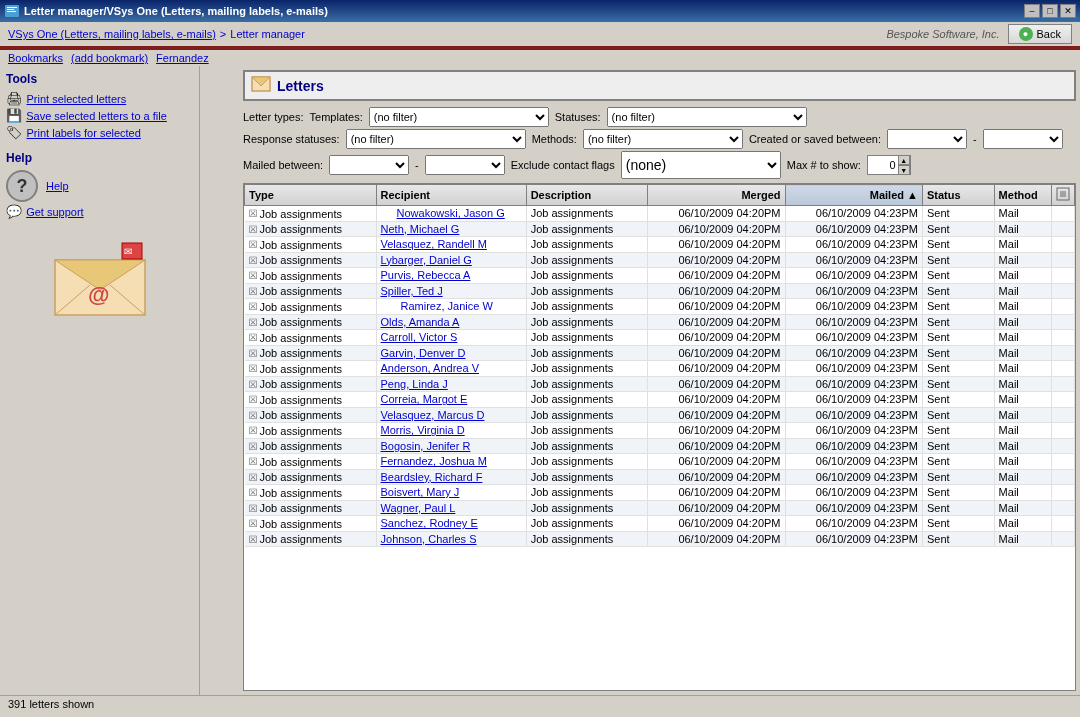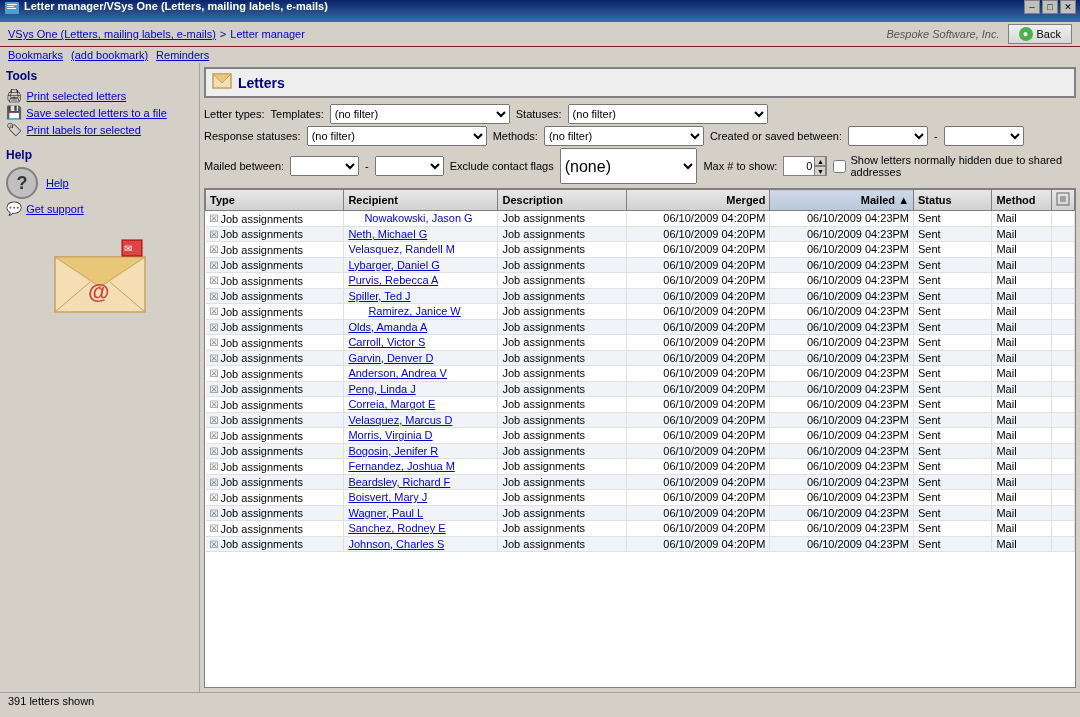--- a/index.html
+++ b/index.html
@@ -11,21 +11,21 @@
       height: 717px;
       overflow: hidden;
     }
 
     
     .title-bar {
       background: linear-gradient(to bottom, #0a246a, #3a6ea5);
       color: white;
       height: 22px;
       display: flex;
-      align-items: flex-start;
+      align-items: center;
       padding: 0 4px;
       user-select: none;
     }
     .title-bar-icon {
       width: 16px;
       height: 16px;
       margin-right: 4px;
     }
     .title-bar-text {
       flex: 1;
@@ -95,20 +95,21 @@
     .bookmark-bar a {
       color: #0000cc;
       text-decoration: underline;
       cursor: pointer;
     }
 
     
     .main-content {
       display: flex;
       height: calc(717px - 22px - 22px - 22px - 22px);
+      gap: 39px;
     }
 
     
     .sidebar {
       width: 200px;
       background: #d4d0c8;
       padding: 6px;
       border-right: 1px solid #a0a0a0;
       flex-shrink: 0;
     }
@@ -312,39 +313,39 @@
     </svg>
   </span>
   <span class="title-bar-text">Letter manager/VSys One (Letters, mailing labels, e-mails)</span>
   <div class="title-bar-buttons">
     <button class="title-btn">–</button>
     <button class="title-btn">□</button>
     <button class="title-btn close">✕</button>
   </div>
 </div>
 
-<div style="display:flex; align-items:center; justify-content:space-between; background:#d4d0c8; padding:2px 8px; border-bottom:1px solid #7f1d1d;">
+<div style="display:flex; align-items:center; justify-content:space-between; background:#d4d0c8; padding:2px 8px; border-bottom:4px solid #7f1d1d;">
   <div class="breadcrumb">
     <a>VSys One (Letters, mailing labels, e-mails)</a>
     <span>&gt;</span>
     <span>Letter manager</span>
   </div>
   <div style="display:flex; align-items:center; gap:8px;">
     <span style="font-size:11px;color:#555;font-style:italic;">Bespoke Software, Inc.</span>
     <button class="back-btn">
       <span class="back-btn-icon">●</span>
       <span>Back</span>
     </button>
   </div>
 </div>
 
 <div class="bookmark-bar">
   <a style="color:#0000cc;text-decoration:underline;font-size:11px;">Bookmarks</a>
   <a style="color:#0000cc;text-decoration:underline;font-size:11px;">(add bookmark)</a>
-  <a style="color:#0000cc;text-decoration:underline;font-size:11px;">Reminders</a>
+  <a style="color:#0000cc;text-decoration:underline;font-size:11px;">Fernandez</a>
 </div>
 
 <div class="main-content">
 
   <div class="sidebar">
     <div class="sidebar-section-title">Tools</div>
 
     <div class="sidebar-item">
       <span style="font-size:13px;">🖨</span>
       <a class="sidebar-link">Print selected letters</a>
@@ -436,35 +437,31 @@
       <div class="filter-row-wrap">
         <span class="filter-label">Mailed between:</span>
         <select style="width:80px;font-size:11px;height:20px;">
           <option></option>
         </select>
         <span style="font-size:11px;">-</span>
         <select style="width:80px;font-size:11px;height:20px;">
           <option></option>
         </select>
         <span class="filter-label">Exclude contact flags</span>
-        <select style="width:160px;font-size:16px;height:36px;">
+        <select style="width:160px;font-size:14px;height:28px;">
           <option>(none)</option>
         </select>
         <span class="filter-label">Max # to show:</span>
         <div class="spin-control">
           <input type="text" class="spin-input" value="0" style="">
           <div class="spin-buttons">
             <button class="spin-btn">▲</button>
             <button class="spin-btn">▼</button>
           </div>
         </div>
-        <label class="show-hidden-checkbox">
-          <input type="checkbox" style="">
-          <span>Show letters normally hidden due to shared addresses</span>
-        </label>
       </div>
 
     </div>
 
     <div class="table-container">
       <table>
         <thead>
           <tr>
             <th style="width:140px;">Type</th>
             <th style="width:155px;">Recipient</th>
@@ -479,41 +476,41 @@
                 <line x1="4" y1="5" x2="10" y2="5" stroke="#666"></line>
                 <line x1="4" y1="7" x2="10" y2="7" stroke="#666"></line>
                 <line x1="4" y1="9" x2="10" y2="9" stroke="#666"></line>
               </svg>
             </th>
           </tr>
         </thead>
         <tbody id="table-body">
         <tr>
               <td><span style="display:inline-flex;align-items:center;gap:2px;"><span style="font-size:10px;color:#666;">☒</span> Job assignments</span></td>
-              <td style="color: rgb(0, 0, 204); cursor: pointer; padding-left: 20px;">Nowakowski, Jason G</td>
+              <td style="color: rgb(0, 0, 204); text-decoration: underline; cursor: pointer; padding-left: 20px;">Nowakowski, Jason G</td>
               <td>Job assignments</td>
               <td style="text-align: right;">06/10/2009 04:20PM</td>
               <td style="text-align: right;">06/10/2009 04:23PM</td>
               <td>Sent</td>
               <td>Mail</td>
               <td></td>
             </tr>
             <tr>
               <td><span style="display:inline-flex;align-items:center;gap:2px;"><span style="font-size:10px;color:#666;">☒</span> Job assignments</span></td>
               <td style="color: rgb(0, 0, 204); text-decoration: underline; cursor: pointer;">Neth, Michael G</td>
               <td>Job assignments</td>
               <td style="text-align: right;">06/10/2009 04:20PM</td>
               <td style="text-align: right;">06/10/2009 04:23PM</td>
               <td>Sent</td>
               <td>Mail</td>
               <td></td>
             </tr>
             <tr>
               <td><span style="display:inline-flex;align-items:center;gap:2px;"><span style="font-size:10px;color:#666;">☒</span> Job assignments</span></td>
-              <td style="color: rgb(0, 0, 204); cursor: pointer; border-radius: 6px;">Velasquez, Randell M</td>
+              <td style="color: rgb(0, 0, 204); text-decoration: underline; cursor: pointer; border-radius: 6px;">Velasquez, Randell M</td>
               <td>Job assignments</td>
               <td style="text-align: right;">06/10/2009 04:20PM</td>
               <td style="text-align: right;">06/10/2009 04:23PM</td>
               <td>Sent</td>
               <td>Mail</td>
               <td></td>
             </tr>
             <tr>
               <td><span style="display:inline-flex;align-items:center;gap:2px;"><span style="font-size:10px;color:#666;">☒</span> Job assignments</span></td>
               <td style="color: rgb(0, 0, 204); text-decoration: underline; cursor: pointer;">Lybarger, Daniel G</td>
@@ -539,21 +536,21 @@
               <td style="color: rgb(0, 0, 204); text-decoration: underline; cursor: pointer;">Spiller, Ted J</td>
               <td>Job assignments</td>
               <td style="text-align: right;">06/10/2009 04:20PM</td>
               <td style="text-align: right;">06/10/2009 04:23PM</td>
               <td>Sent</td>
               <td>Mail</td>
               <td></td>
             </tr>
             <tr>
               <td><span style="display:inline-flex;align-items:center;gap:2px;"><span style="font-size:10px;color:#666;">☒</span> Job assignments</span></td>
-              <td style="color: rgb(0, 0, 204); text-decoration: underline; cursor: pointer; padding-left: 24px;">Ramirez, Janice W</td>
+              <td style="color: rgb(0, 0, 204); cursor: pointer; padding-left: 24px;">Ramirez, Janice W</td>
               <td>Job assignments</td>
               <td style="text-align: right;">06/10/2009 04:20PM</td>
               <td style="text-align: right;">06/10/2009 04:23PM</td>
               <td>Sent</td>
               <td>Mail</td>
               <td></td>
             </tr>
             <tr>
               <td><span style="display:inline-flex;align-items:center;gap:2px;"><span style="font-size:10px;color:#666;">☒</span> Job assignments</span></td>
               <td style="color: rgb(0, 0, 204); text-decoration: underline; cursor: pointer;">Olds, Amanda A</td>

